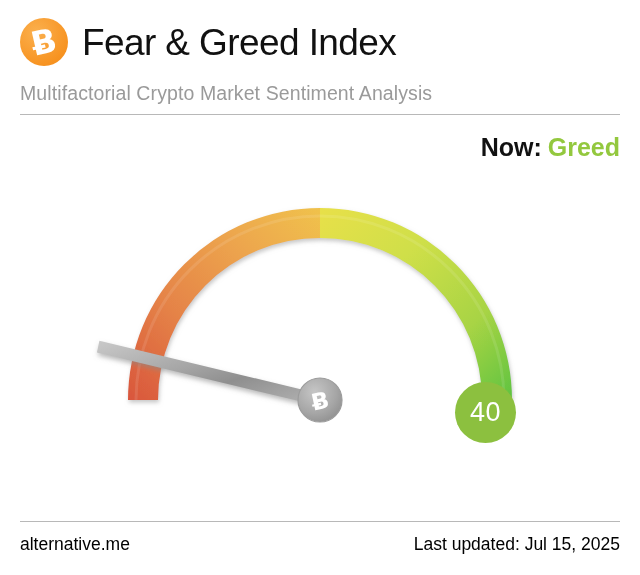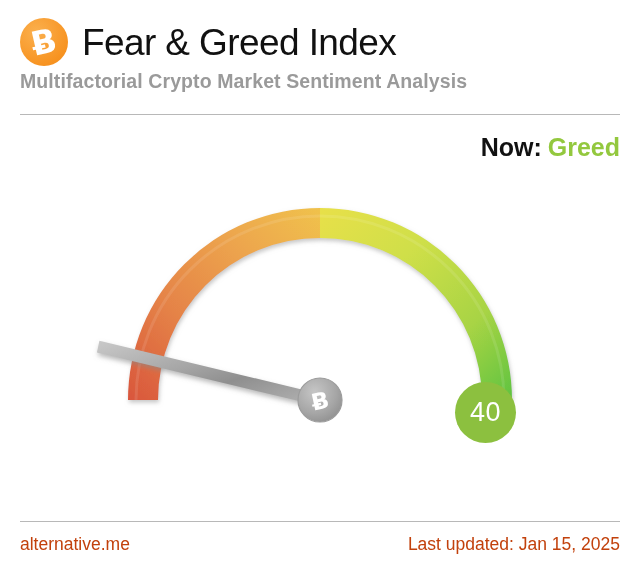--- a/index.html
+++ b/index.html
@@ -58,25 +58,25 @@
   }
   .page-title {
     font-size: 37px;
     font-weight: normal;
     letter-spacing: -0.6px;
     color: #111111;
     white-space: nowrap;
     line-height: 1;
   }
   .subtitle {
+    margin-top: 12px;
     font-size: 19.5px;
     color: #9a9a9a;
     letter-spacing: 0.1px;
     white-space: nowrap;
-    font-weight: bold;
   }
   .rule {
     position: absolute;
     left: 20px;
     width: 600px;
     height: 1px;
     background: #b8b8b8;
   }
   .rule-top { top: 114px; }
   .rule-bottom { top: 521px; }
@@ -127,21 +127,21 @@
   
   .footer {
     position: absolute;
     left: 20px;
     top: 534px;
     width: 600px;
     display: flex;
     justify-content: space-between;
     align-items: center;
     font-size: 17.5px;
-    color: #c2410c;
+    color: #000000;
   }
 </style>
 </head>
 <body>
 
 <div class="page">
 
   <div class="header">
     <div class="title-row">
       <div class="btc-logo">
@@ -224,16 +224,16 @@
       </g>
     </svg>
 
     <div class="badge">40</div>
   </div>
 
   <div class="rule rule-bottom"></div>
 
   <div class="footer">
     <span>alternative.me</span>
-    <span>Last updated: Jan 15, 2025</span>
+    <span>Last updated: Jul 15, 2025</span>
   </div>
 
 </div>
 
 </body></html>

